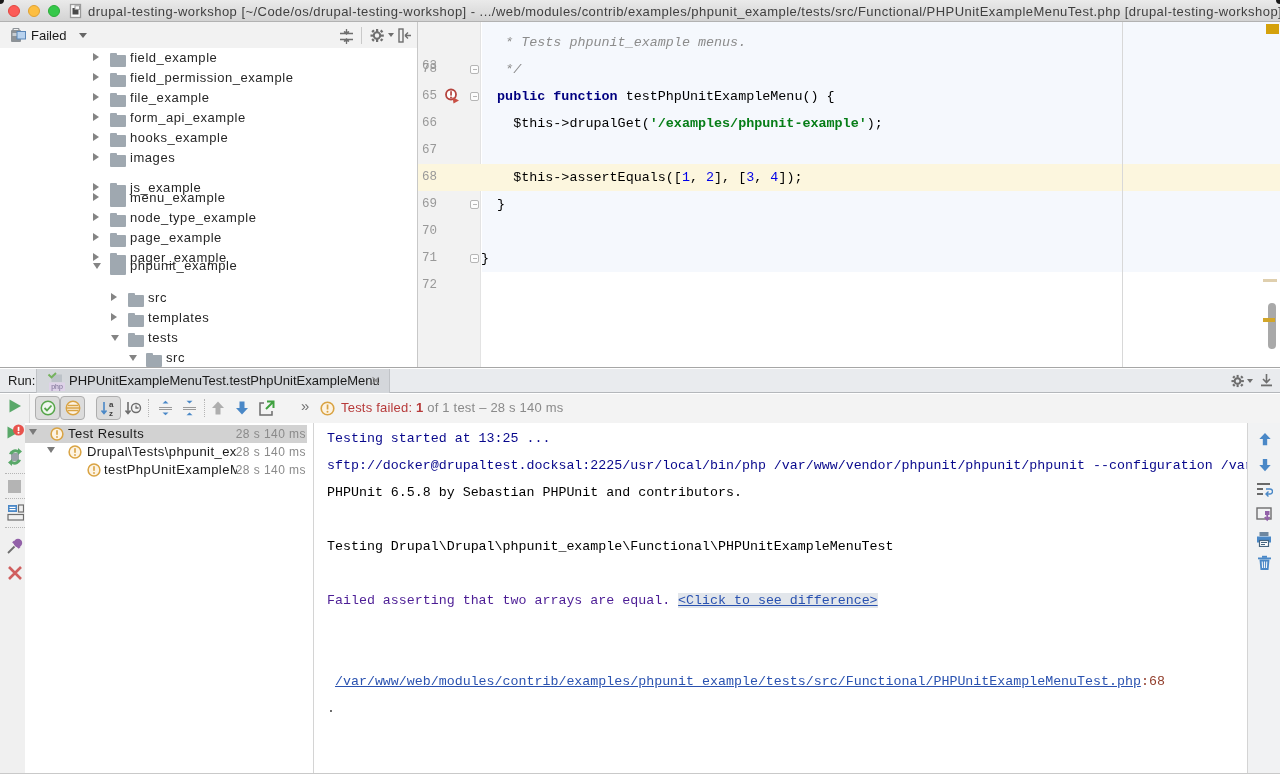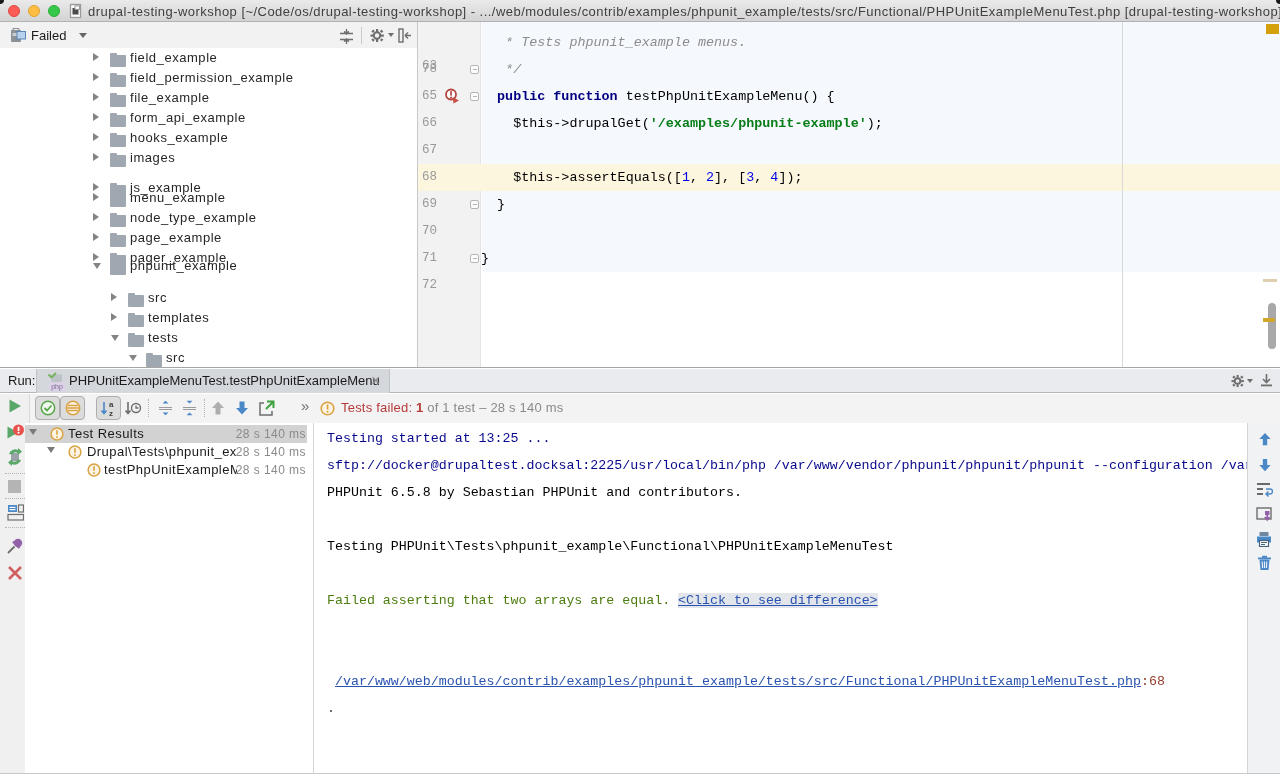--- a/index.html
+++ b/index.html
@@ -337,22 +337,22 @@
           <circle cx="7" cy="10" r="0.9" fill="#d9a343"></circle>
       </svg>
       <div class="abs" style="left:79px; top:39px; width:133px; color:#1a1a1a; overflow:hidden; white-space:nowrap;">testPhpUnitExampleMe</div>
       <div class="abs" style="left:0px; top:40px; width:281px; text-align:right; color:#8a8a8a; font-size:12px;">28 s 140 ms</div>
     </div>
     <div id="ttdivider"></div>
     <div id="console">
       <div class="conline" style="top:1.5px; color:#08088c;">Testing started at 13:25 ...</div>
       <div class="conline" style="top:28.5px; color:#08088c;">sftp://docker@drupaltest.docksal:2225/usr/local/bin/php /var/www/vendor/phpunit/phpunit/phpunit --configuration /var/www/web/core</div>
       <div class="conline" style="top:55.5px; color:#000;">PHPUnit 6.5.8 by Sebastian PHPUnit and contributors.</div>
-      <div class="conline" style="top:109.5px; color:#000;">Testing PHPUnit\Tests\phpunit_example\Functional\PHPUnitExampleMenuTest</div>
-      <div class="conline" style="top:163.5px;"><span style="color:#4d7c0f;">Failed asserting that two arrays are equal. </span><span style="color:#2a52b0; text-decoration:underline; background:#e2e6eb;margin-top:14px;">&lt;Click to see difference&gt;</span></div>
+      <div class="conline" style="top:109.5px; color:#000;">Testing Drupal\Drupal\phpunit_example\Functional\PHPUnitExampleMenuTest</div>
+      <div class="conline" style="top:163.5px;"><span style="color:#4c1d95;">Failed asserting that two arrays are equal. </span><span style="color:#2a52b0; text-decoration:underline; background:#e2e6eb;margin-top:14px;">&lt;Click to see difference&gt;</span></div>
       <div class="conline" style="top:244.5px;"> <span style="color:#2a52b0; text-decoration:underline;">/var/www/web/modules/contrib/examples/phpunit_example/tests/src/Functional/PHPUnitExampleMenuTest.php</span><span style="color:#93402e;">:68</span></div>
       <div class="conline" style="top:271.5px; color:#444;">.</div>
     </div>
     <div id="rightstrip">
       <svg class="abs" style="left:10px; top:9px;" width="14" height="14" viewBox="0 0 16 16">
         <path d="M8 1 L14.5 8 H10.5 V15 H5.5 V8 H1.5 Z" fill="#4a88c7"></path>
       </svg>
       <svg class="abs" style="left:10px; top:35px;" width="14" height="14" viewBox="0 0 16 16">
         <path d="M8 15 L1.5 8 H5.5 V1 H10.5 V8 H14.5 Z" fill="#4a88c7"></path>
       </svg>

